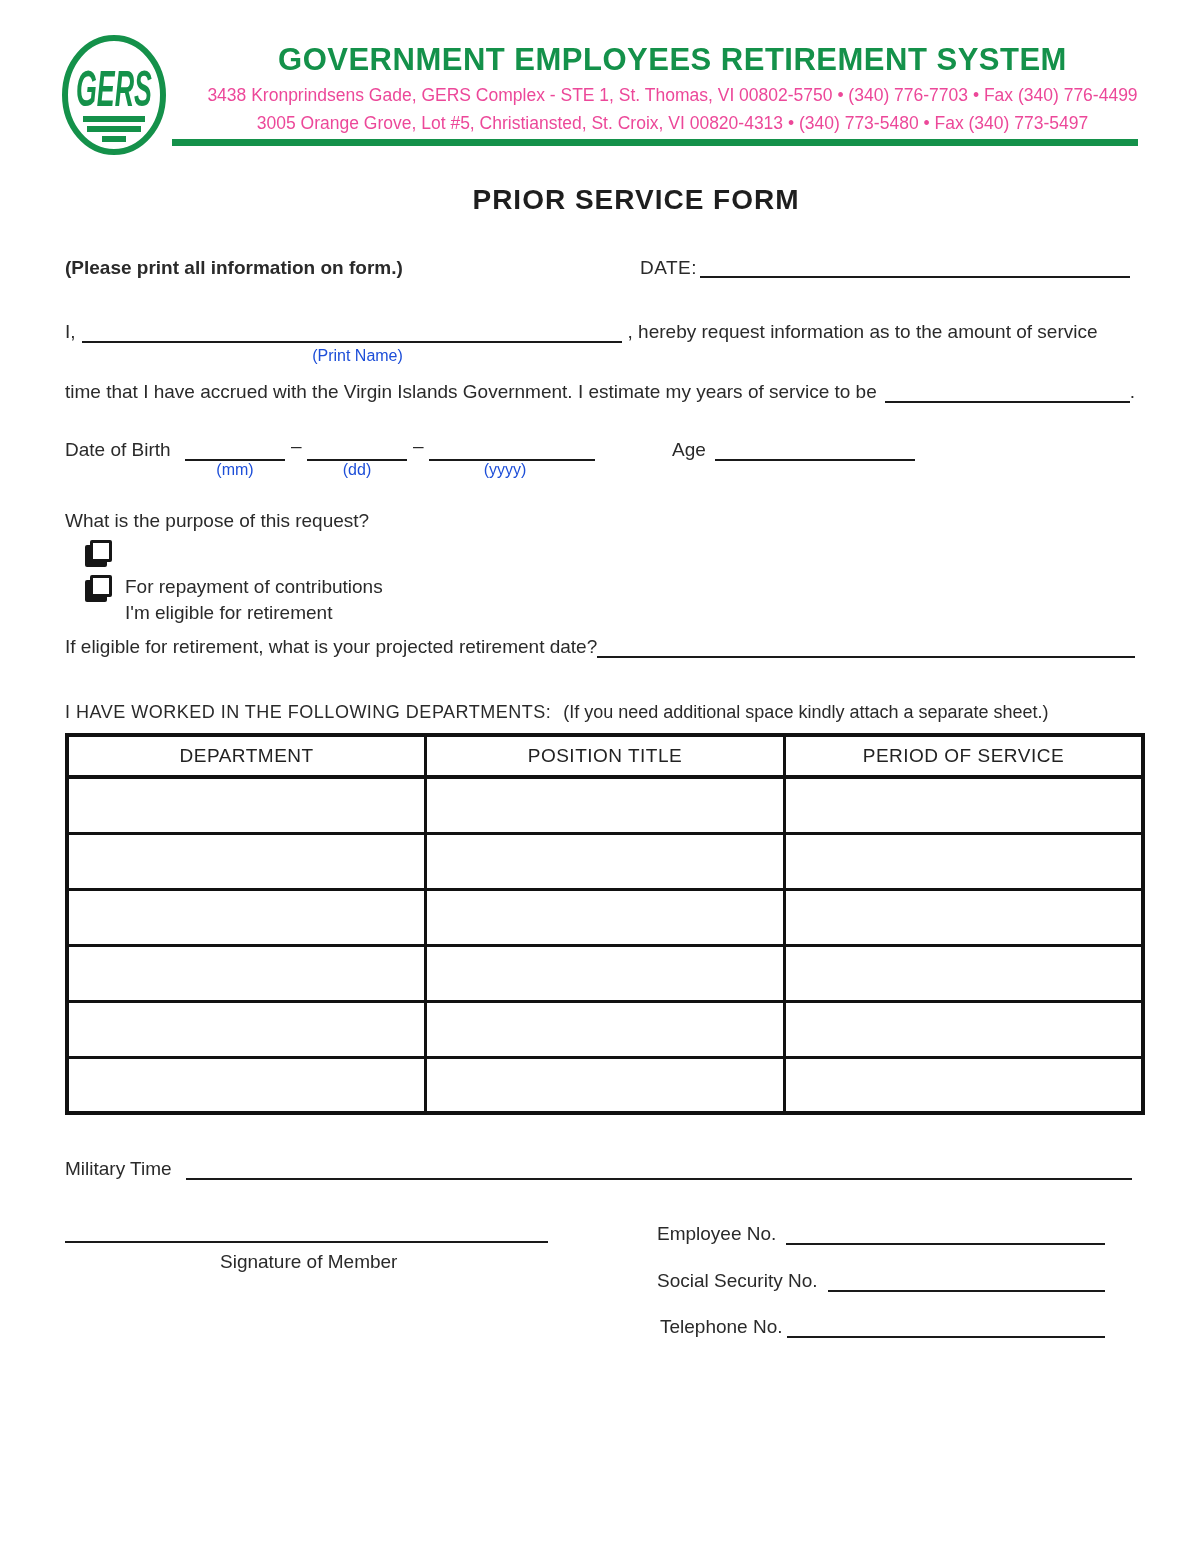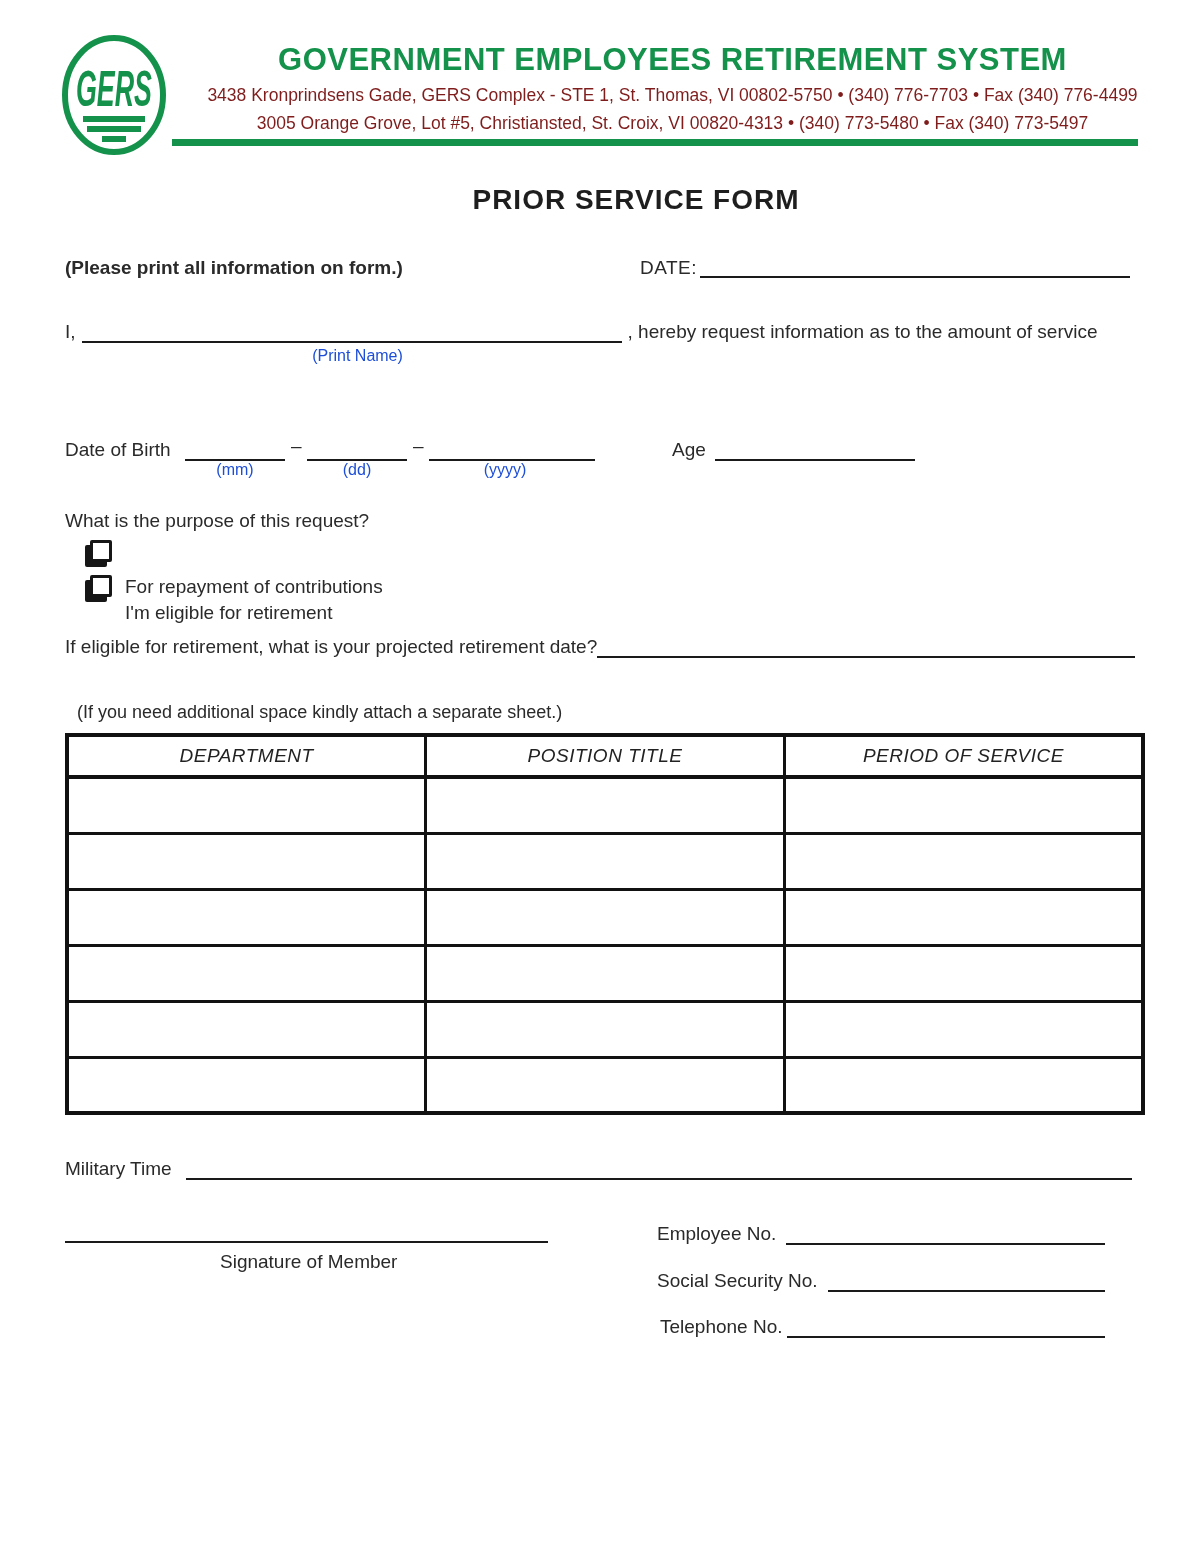--- a/index.html
+++ b/index.html
@@ -23,21 +23,21 @@
   .head-right { left: 205px; top: 42px; width: 935px; text-align: center; }
   .org-name {
     color: #14914A;
     font-size: 31px;
     font-weight: bold;
     letter-spacing: 0.5px;
     white-space: nowrap;
   }
   .addr {
     font-size: 17.5px;
-    color: #7f1d1d;
+    color: #ec4899;
     margin-top: 7px;
     white-space: nowrap;
   }
   .green-rule { left: 172px; top: 139px; width: 966px; height: 7px; background: #14914A; }
 
   
   .page-title {
     left: 0; top: 184px; width: 100%;
     text-align: center;
     font-size: 28px;
@@ -70,21 +70,20 @@
     border: 3px solid #161616;
     border-radius: 2px;
     box-shadow: -5px 5px 0 #161616;
   }
 
   
   .dept-table {
     left: 65px; top: 733px; width: 1080px;
     border-collapse: collapse;
     table-layout: fixed;
-    font-style: italic;
   }
   .dept-table th, .dept-table td { border: 3px solid #111; }
   .dept-table { border: 4px solid #111; }
   .dept-table th {
     height: 42px;
     font-size: 19px;
     font-weight: normal;
     letter-spacing: 0.5px;
     text-align: center;
     color: #222;
@@ -121,20 +120,25 @@
   <div class="abs txt caps" style="left:640px; top:257px;">DATE:</div>
   <span class="abs blank" style="left:700px; top:258px; width:430px;"></span>
 
   <div class="abs row" style="left:65px; top:321px; width:1070px;">
     <span class="txt">I,</span>
     <span class="blank grow" style="margin:0 6px; max-width:540px;"></span>
     <span class="txt">, hereby request information as to the amount of service</span>
   </div>
   <div class="abs caption" style="left:300px; top:347px; width:115px;">(Print Name)</div>
 
+  <div class="abs row" style="left:65px; top:381px; width:1070px;">
+    <span class="txt">time that I have accrued with the Virgin Islands Government. I estimate my years of service to be</span>
+    <span class="blank grow" style="margin-left:8px;"></span>
+    <span class="txt">.</span>
+  </div>
 
   <div class="abs txt" style="left:65px; top:439px;">Date of Birth</div>
   <span class="abs blank" style="left:185px; top:441px; width:100px;"></span>
   <span class="abs txt" style="left:291px; top:435px;">–</span>
   <span class="abs blank" style="left:307px; top:441px; width:100px;"></span>
   <span class="abs txt" style="left:413px; top:435px;">–</span>
   <span class="abs blank" style="left:429px; top:441px; width:166px;"></span>
   <div class="abs caption" style="left:200px; top:461px; width:70px;">(mm)</div>
   <div class="abs caption" style="left:322px; top:461px; width:70px;">(dd)</div>
   <div class="abs caption" style="left:470px; top:461px; width:70px;">(yyyy)</div>
@@ -146,20 +150,21 @@
   <div class="abs txt" style="left:125px; top:543px;margin-top:33px;">For repayment of contributions</div>
   <span class="abs checkbox" style="left:90px; top:575px;"></span>
   <div class="abs txt" style="left:125px; top:578px;margin-top:24px;">I'm eligible for retirement</div>
 
   <div class="abs row" style="left:65px; top:636px; width:1070px;">
     <span class="txt">If eligible for retirement, what is your projected retirement date?</span>
     <span class="blank grow"></span>
   </div>
 
   <div class="abs row" style="left:65px; top:701px; width:1085px;">
+    <span class="txt caps" style="font-size:18px;">I HAVE WORKED IN THE FOLLOWING DEPARTMENTS:</span>
     <span class="txt" style="font-size:18px; margin-left:12px;">(If you need additional space kindly attach a separate sheet.)</span>
   </div>
 
   <table class="abs dept-table">
     <thead>
       <tr>
         <th>DEPARTMENT</th>
         <th>POSITION TITLE</th>
         <th>PERIOD OF SERVICE</th>
       </tr>

